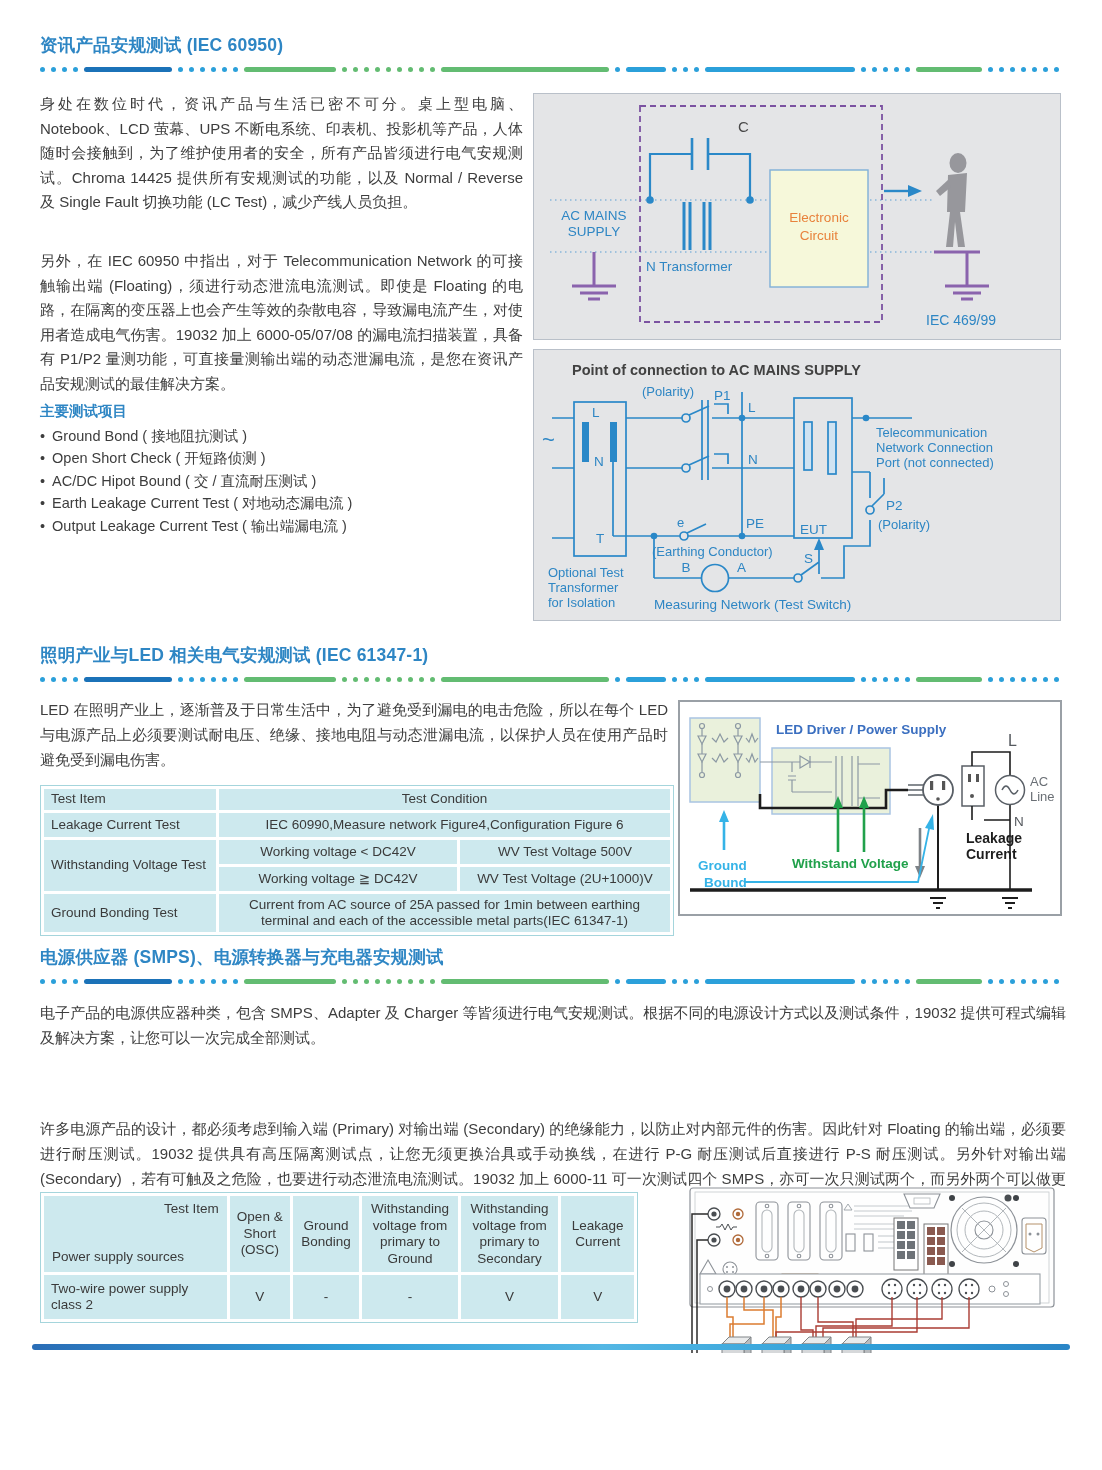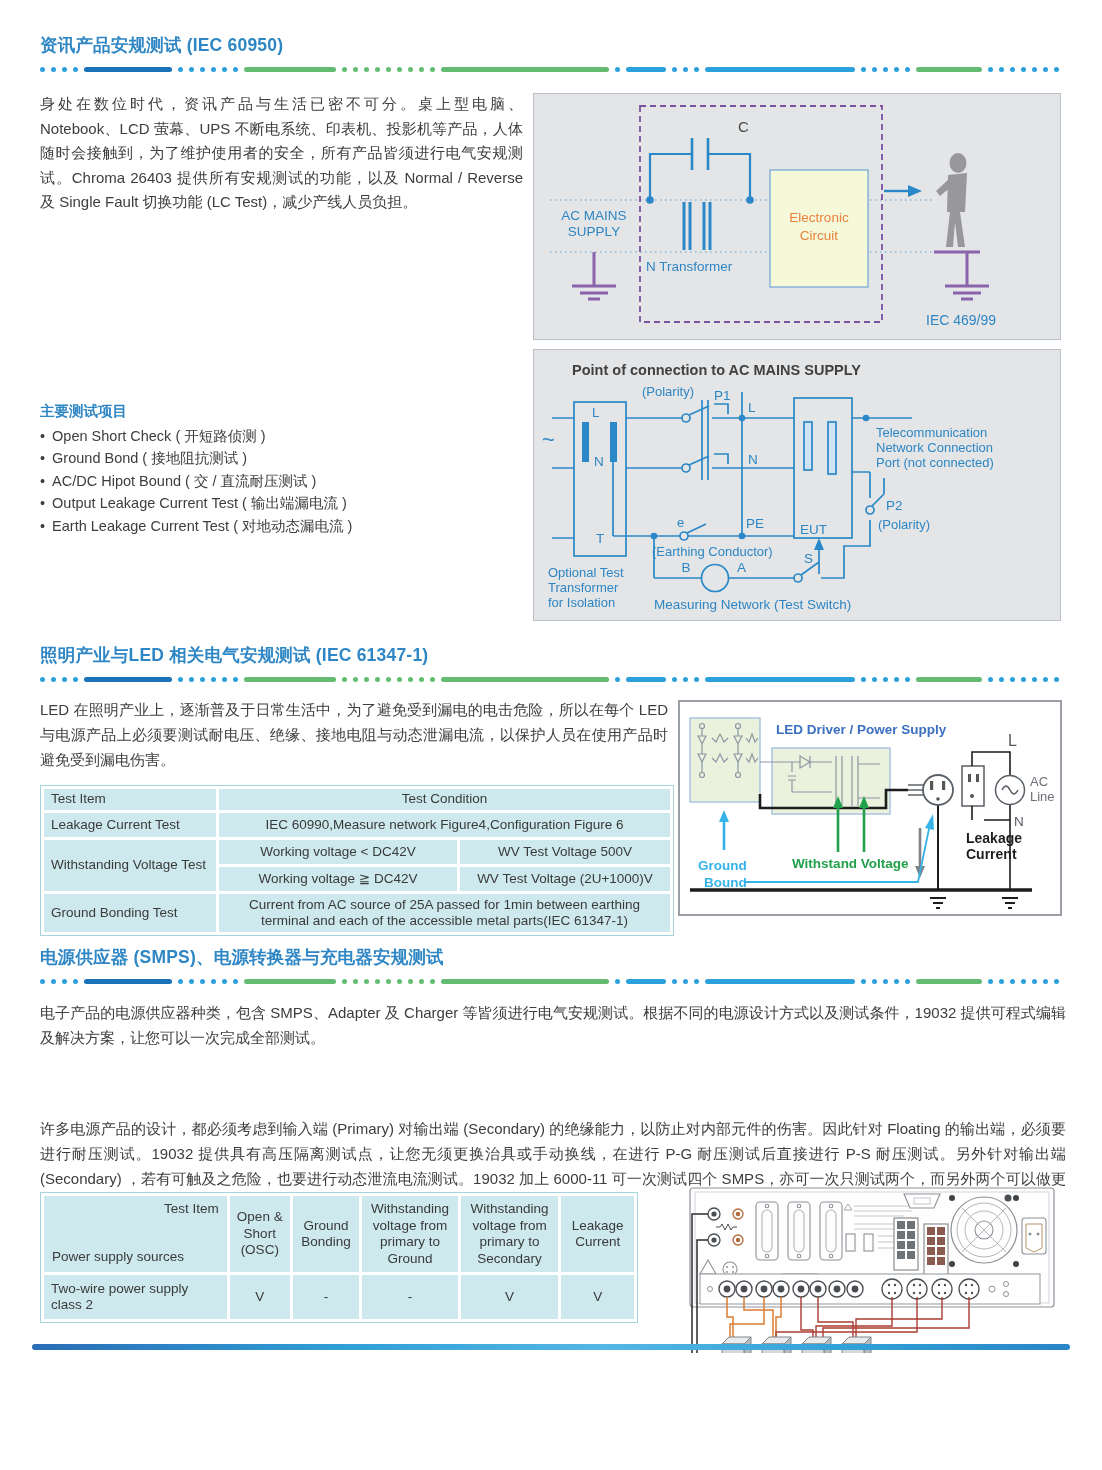--- a/index.html
+++ b/index.html
@@ -74,29 +74,30 @@
       <i style="width: 66px; background: rgb(99, 188, 114);"></i>
       <i style="width: 5px; background: rgb(43, 160, 218);"></i>
       <i style="width: 5px; background: rgb(43, 160, 218);"></i>
       <i style="width: 5px; background: rgb(43, 160, 218);"></i>
       <i style="width: 5px; background: rgb(43, 160, 218);"></i>
       <i style="width: 5px; background: rgb(43, 160, 218);"></i>
       <i style="width: 5px; background: rgb(43, 160, 218);"></i>
       <i style="width: 5px; background: rgb(43, 160, 218);"></i>
     </div>
 
-  <p class="para" style="left:40px;top:92px;width:483px">身处在数位时代，资讯产品与生活已密不可分。桌上型电脑、Notebook、LCD 萤幕、UPS 不断电系统、印表机、投影机等产品，人体随时会接触到，为了维护使用者的安全，所有产品皆须进行电气安规测试。Chroma 26403 提供所有安规测试的功能，以及 Normal / Reverse 及 Single Fault 切换功能 (LC Test)，减少产线人员负担。</p>
+  <p class="para" style="left:40px;top:92px;width:483px">身处在数位时代，资讯产品与生活已密不可分。桌上型电脑、Notebook、LCD 萤幕、UPS 不断电系统、印表机、投影机等产品，人体随时会接触到，为了维护使用者的安全，所有产品皆须进行电气安规测试。Chroma 14425 提供所有安规测试的功能，以及 Normal / Reverse 及 Single Fault 切换功能 (LC Test)，减少产线人员负担。</p>
+  <p class="para" style="left:40px;top:249px;width:483px">另外，在 IEC 60950 中指出，对于 Telecommunication Network 的可接触输出端 (Floating)，须进行动态泄流电流测试。即使是 Floating 的电路，在隔离的变压器上也会产生等效的杂散电容，导致漏电流产生，对使用者造成电气伤害。19032 加上 6000-05/07/08 的漏电流扫描装置，具备有 P1/P2 量测功能，可直接量测输出端的动态泄漏电流，是您在资讯产品安规测试的最佳解决方案。</p>
 
   <div class="blue-heading" style="left:40px;top:402px">主要测试项目</div>
   <ul class="tests" style="left:40px;top:425px">
+    <li>Ground Bond ( 接地阻抗测试 )</li>
     <li>Open Short Check ( 开短路侦测 )</li>
-    <li>Ground Bond ( 接地阻抗测试 )</li>
     <li>AC/DC Hipot Bound ( 交 / 直流耐压测试 )</li>
+    <li>Earth  Leakage Current Test ( 对地动态漏电流 )</li>
     <li>Output Leakage Current Test ( 输出端漏电流 )</li>
-    <li>Earth  Leakage Current Test ( 对地动态漏电流 )</li>
   </ul>
 
   <div class="diag" style="left:533px;top:93px;width:528px;height:247px">
     <svg width="526" height="245" viewBox="0 0 526 245">
       <path d="M16 106 H398 M16 158 H398" stroke="#5b9fd4" stroke-width="1.2" stroke-dasharray="1.5 3.5" fill="none"></path>
       <rect x="106" y="12" width="242" height="216" fill="none" stroke="#7b52a1" stroke-width="1.8" stroke-dasharray="6 4"></rect>
       <g stroke="#2a88c8" stroke-width="2.2" fill="none">
         <path d="M116 106 V60 H158 M174 60 H216 V106"></path>
         <path d="M158 44 V76 M174 44 V76" stroke-width="2.6"></path>
       </g>

